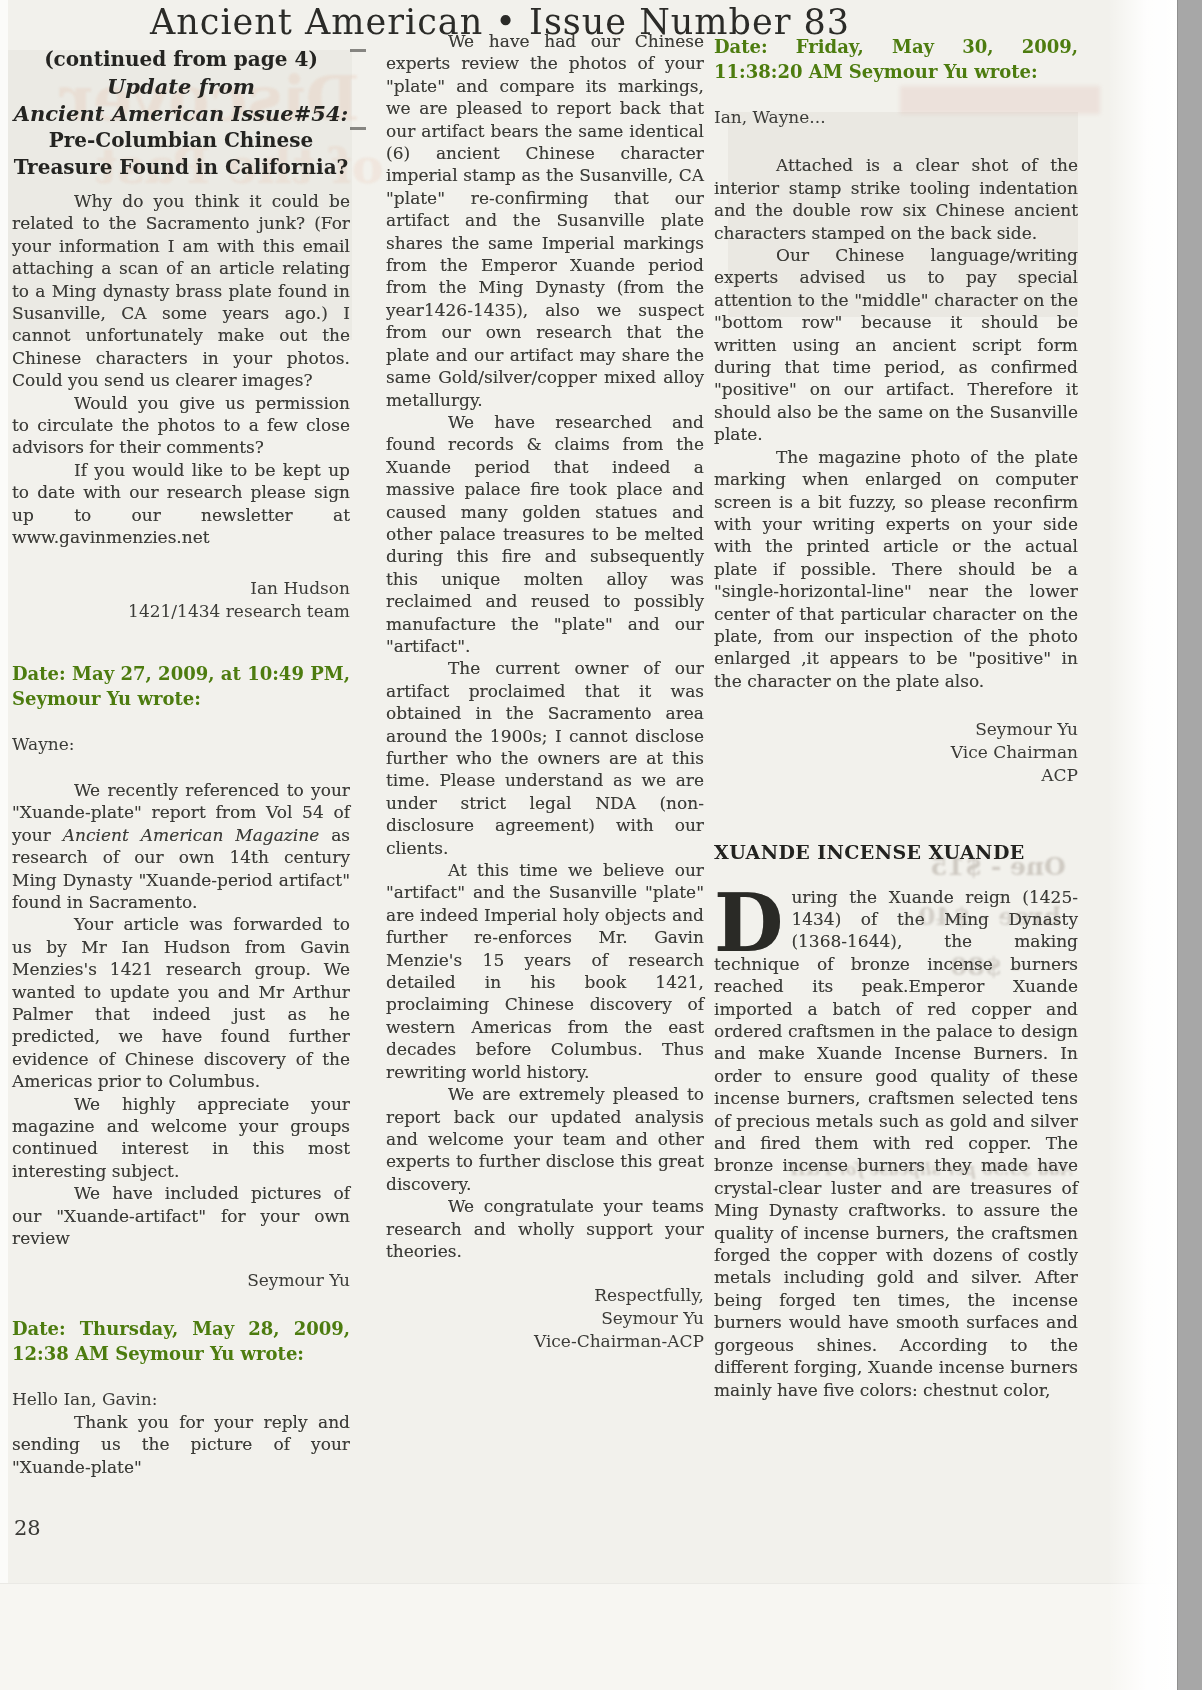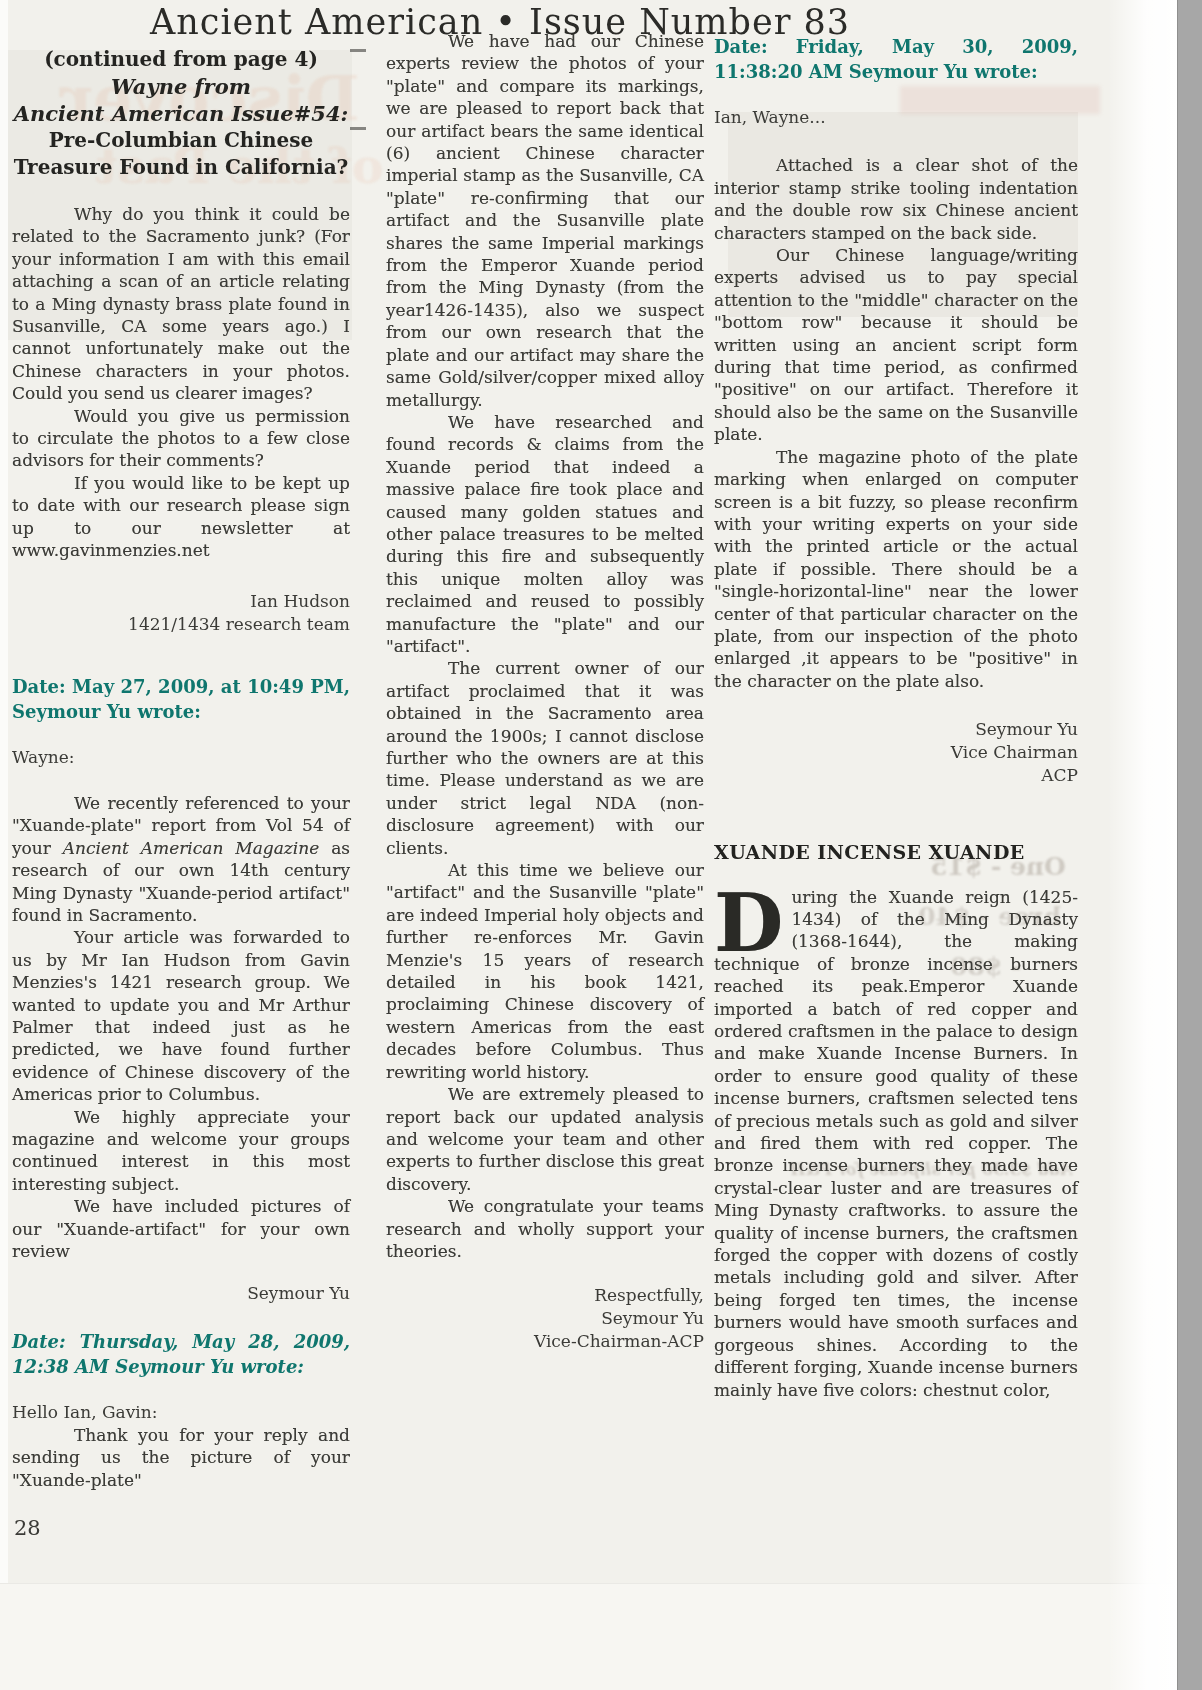--- a/index.html
+++ b/index.html
@@ -29,21 +29,21 @@
   .col{position:absolute;font-size:17px;line-height:22.4px;}
   #col1{left:12px;top:46px;width:338px;}
   #col2{left:386px;top:30px;width:318px;}
   #col3{left:714px;top:34px;width:364px;}
 
   .col p{margin:0;}
   .body-p{text-align:justify;text-indent:62px;text-shadow:0 0 0.4px rgba(55,55,50,0.45);}
   .salutation{text-indent:0;text-align:left;}
   .center-bold{text-align:center;font-weight:bold;font-size:20px;line-height:27px;color:#242421;}
   .center-bi{text-align:center;font-weight:bold;font-style:italic;font-size:21px;line-height:27px;color:#242421;}
-  .date-header{font-weight:bold;font-size:18px;line-height:25px;color:#0f766e;text-align:justify;}
+  .date-header{font-weight:bold;font-size:18px;line-height:25px;color:#4d7c0f;text-align:justify;}
   .sig{text-align:right;line-height:23px;}
   .section-heading{font-weight:bold;font-size:19px;letter-spacing:0.4px;color:#232320;}
   .italic{font-style:italic;}
   .dropcap-wrap{text-align:justify;text-shadow:0 0 0.4px rgba(55,55,50,0.45);}
   .dropcap{
     float:left;font-size:80px;line-height:58px;font-weight:bold;color:#2a2a26;
     padding:8px 8px 0 0;
   }
   .page-number{position:absolute;left:14px;top:1516px;font-size:21px;color:#3b3b37;}
 </style>
@@ -61,25 +61,25 @@
 <div class="ghost" style="left:950px;top:952px;font-size:25px;color:rgba(125,112,100,0.26);">- $80</div>
 <div class="ghost" style="left:790px;top:1160px;font-size:16px;font-style:italic;color:rgba(125,112,100,0.28);">Add $3.50 per slipcase for P&amp;H</div>
 
 <div class="gutter-dash" style="left:350px;top:49px;"></div>
 <div class="gutter-dash" style="left:350px;top:127px;"></div>
 
 <div class="header-title">Ancient American • Issue Number 83</div>
 
 <div class="col" id="col1">
   <p class="center-bold">(continued from page 4)</p>
-  <p class="center-bi">Wayne from</p>
+  <p class="center-bi">Update from</p>
   <p class="center-bi">Ancient American Issue#54:</p>
   <p class="center-bold">Pre-Columbian Chinese Treasure Found in California?</p>
 
-  <p class="body-p" style="margin-top:22px;">Why do you think it could be related to the Sacramento junk? (For your information I am with this email attaching a scan of an article relating to a Ming dynasty brass plate found in Susanville, CA some years ago.) I cannot unfortunately make out the Chinese characters in your photos. Could you send us clearer images?</p>
+  <p class="body-p" style="margin-top:9px;">Why do you think it could be related to the Sacramento junk? (For your information I am with this email attaching a scan of an article relating to a Ming dynasty brass plate found in Susanville, CA some years ago.) I cannot unfortunately make out the Chinese characters in your photos. Could you send us clearer images?</p>
   <p class="body-p">Would you give us permission to circulate the photos to a few close advisors for their comments?</p>
   <p class="body-p">If you would like to be kept up to date with our research please sign up to our newsletter at www.gavinmenzies.net</p>
 
   <div class="sig" style="margin-top:28px;">
     <div>Ian Hudson</div>
     <div>1421/1434 research team</div>
   </div>
 
   <p class="date-header" style="margin-top:38px;">Date: May 27, 2009, at 10:49 PM, Seymour Yu wrote:</p>
   <p class="salutation" style="margin-top:22px;">Wayne:</p>
@@ -88,21 +88,21 @@
     <span>We recently referenced to your "Xuande-plate" report from Vol 54 of your </span><span class="italic">Ancient American Magazine</span><span> as research of our own 14th century Ming Dynasty "Xuande-period artifact" found in Sacramento.</span>
   </p>
   <p class="body-p">Your article was forwarded to us by Mr Ian Hudson from Gavin Menzies's 1421 research group. We wanted to update you and Mr Arthur Palmer that indeed just as he predicted, we have found further evidence of Chinese discovery of the Americas prior to Columbus.</p>
   <p class="body-p">We highly appreciate your magazine and welcome your groups continued interest in this most interesting subject.</p>
   <p class="body-p">We have included pictures of our "Xuande-artifact" for your own review</p>
 
   <div class="sig" style="margin-top:20px;">
     <div>Seymour Yu</div>
   </div>
 
-  <p class="date-header" style="margin-top:24px;font-style:italic;">Date: Thursday, May 28, 2009, 12:38 AM Seymour Yu wrote:</p>
+  <p class="date-header" style="margin-top:24px;">Date: Thursday, May 28, 2009, 12:38 AM Seymour Yu wrote:</p>
   <p class="salutation" style="margin-top:22px;">Hello Ian, Gavin:</p>
   <p class="body-p" style="">Thank you for your reply and sending us the picture of your "Xuande-plate"</p>
 </div>
 
 <div class="col" id="col2">
   <p class="body-p">We have had our Chinese experts review the photos of your "plate" and compare its markings, we are pleased to report back that our artifact bears the same identical (6) ancient Chinese character imperial stamp as the Susanville, CA "plate" re-confirming that our artifact and the Susanville plate shares the same Imperial markings from the Emperor Xuande period from the Ming Dynasty (from the year1426-1435), also we suspect from our own research that the plate and our artifact may share the same Gold/silver/copper mixed alloy metallurgy.</p>
   <p class="body-p">We have researched and found records &amp; claims from the Xuande period that indeed a massive palace fire took place and caused many golden statues and other palace treasures to be melted during this fire and subsequently this unique molten alloy was reclaimed and reused to possibly manufacture the "plate" and our "artifact".</p>
   <p class="body-p">The current owner of our artifact proclaimed that it was obtained in the Sacramento area around the 1900s; I cannot disclose further who the owners are at this time. Please understand as we are under strict legal NDA (non-disclosure agreement) with our clients.</p>
   <p class="body-p">At this time we believe our "artifact" and the Susanville "plate" are indeed Imperial holy objects and further re-enforces Mr. Gavin Menzie's 15 years of research detailed in his book 1421, proclaiming Chinese discovery of western Americas from the east decades before Columbus. Thus rewriting world history.</p>
   <p class="body-p">We are extremely pleased to report back our updated analysis and welcome your team and other experts to further disclose this great discovery.</p>

